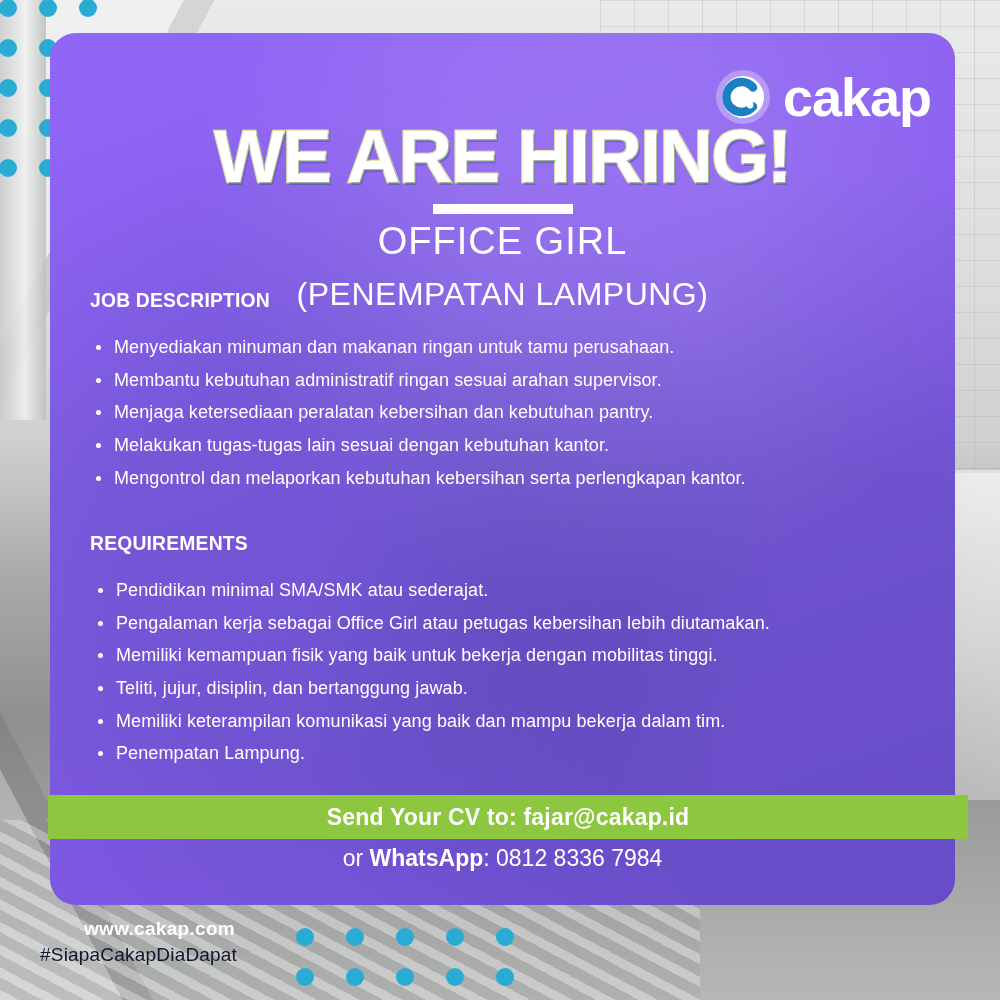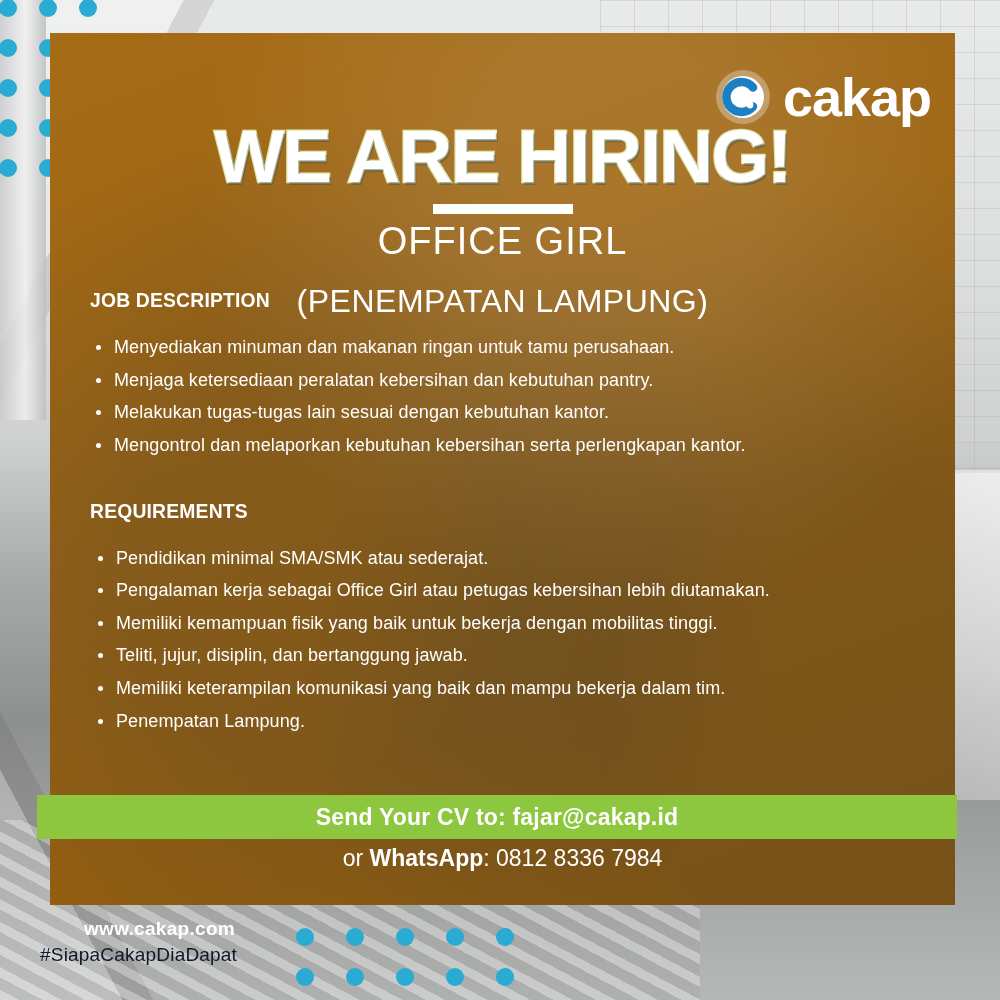--- a/index.html
+++ b/index.html
@@ -54,22 +54,23 @@
   }
   #dots-bottom {
     left:296px; top:928px;
     grid-template-columns:repeat(5, 50px);
     grid-template-rows:repeat(2, 40px);
   }
 
   
   #poster-panel {
     position:absolute; left:50px; top:33px; width:905px; height:872px;
-    background:#a16207;
+    background:#8b5cf6;
     overflow:hidden;
+    border-radius:26px;
   }
   #poster-panel::before {
     content:""; position:absolute; inset:0;
     background:
       radial-gradient(circle at 62% 18%, rgba(255,255,255,0.10) 0 16%, rgba(0,0,0,0) 46%),
       radial-gradient(circle at 30% 62%, rgba(0,40,80,0.14) 0 24%, rgba(0,0,0,0) 55%),
       radial-gradient(circle at 86% 76%, rgba(0,35,70,0.16) 0 22%, rgba(0,0,0,0) 52%),
       linear-gradient(160deg, rgba(255,255,255,0.06), rgba(0,30,60,0.12));
     pointer-events:none;
   }
@@ -98,21 +99,21 @@
   #headline-rule {
     width:140px; height:10px; background:#ffffff;
     margin:10px auto 6px;
   }
   #headline-role {
     font-size:38px; font-weight:400; color:#ffffff;
     letter-spacing:1px; line-height:1.15;
   }
   #headline-location {
     font-size:32px; font-weight:400; color:#ffffff;
-    letter-spacing:0.5px; line-height:1.25; margin-top:17px;
+    letter-spacing:0.5px; line-height:1.25; margin-top:10px;
   }
 
   
   #content { position:absolute; left:40px; right:52px; top:255px; }
   .section-title {
     font-size:21px; font-weight:700; color:#ffffff;
     letter-spacing:0.2px; transform:scaleX(0.92);
     transform-origin:left center;
   }
   ul.bullets { list-style:none; margin:22px 0 0 0; padding:0; }
@@ -125,21 +126,21 @@
     content:""; position:absolute; left:6px; top:11px;
     width:5px; height:5px; border-radius:50%; background:#ffffff;
   }
   #jobdesc-list li { text-align:justify; }
   #requirements-section { margin-top:40px; }
   #requirements-section ul.bullets li { padding-left:26px; }
   #requirements-section ul.bullets li::before { left:8px; }
 
   
   #cta-band {
-    position:absolute; left:37px; top:795px; width:920px; height:44px;
+    position:absolute; left:48px; top:795px; width:920px; height:44px;
     background:#8dc63f; z-index:5;
     display:flex; align-items:center; justify-content:center;
   }
   #cta-band-text {
     font-size:23px; font-weight:700; color:#ffffff; letter-spacing:0.2px;
   }
   #cta-whatsapp {
     position:absolute; left:50px; width:905px; top:845px;
     text-align:center; font-size:23px; color:#ffffff; z-index:5;
   }
@@ -206,20 +207,21 @@
       <div id="headline-role">OFFICE GIRL</div>
       <div id="headline-location">(PENEMPATAN LAMPUNG)</div>
     </div>
 
     <div id="content">
 
       <div id="jobdesc-section">
         <div class="section-title">JOB DESCRIPTION</div>
         <ul class="bullets" id="jobdesc-list">
           <li>Menyediakan minuman dan makanan ringan untuk tamu perusahaan.</li>
+          <li>Membantu kebutuhan administratif ringan sesuai arahan supervisor.</li>
           <li>Menjaga ketersediaan peralatan kebersihan dan kebutuhan pantry.</li>
           <li>Melakukan tugas-tugas lain sesuai dengan kebutuhan kantor.</li>
           <li>Mengontrol dan melaporkan kebutuhan kebersihan serta perlengkapan kantor.</li>
         </ul>
       </div>
 
       <div id="requirements-section">
         <div class="section-title">REQUIREMENTS</div>
         <ul class="bullets" id="requirements-list">
           <li>Pendidikan minimal SMA/SMK atau sederajat.</li>

